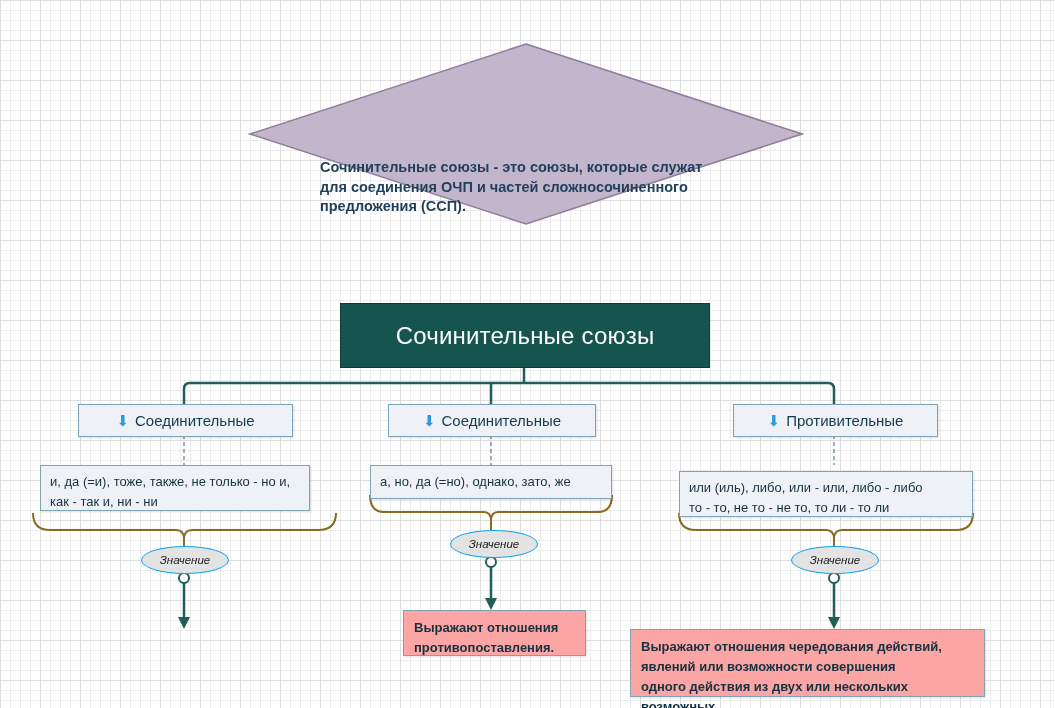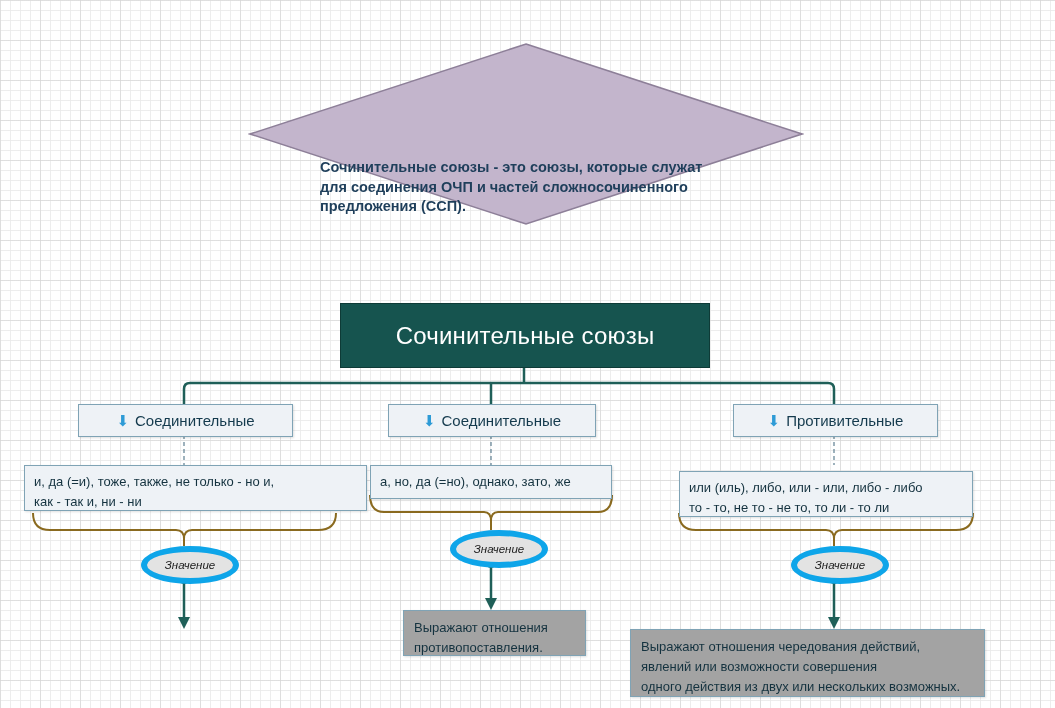--- a/index.html
+++ b/index.html
@@ -109,54 +109,55 @@
     position: absolute;
     background: #eef2f6;
     border: 1px solid #7fa3b5;
     font-size: 13px;
     color: #14323f;
     line-height: 1.5;
     padding: 6px 9px;
     box-sizing: border-box;
     box-shadow: 1px 1px 2px rgba(0,0,0,0.12);
   }
-  #ex-1 { left: 24px;  top: 465px; width: 343px; height: 46px; }
+  #ex-1 { left: 40px;  top: 465px; width: 270px; height: 46px; }
   #ex-2 { left: 370px; top: 465px; width: 242px; height: 34px; }
   #ex-3 { left: 679px; top: 471px; width: 294px; height: 46px; }
 
   
   .znach {
     position: absolute;
     width: 86px;
     height: 26px;
     border-radius: 50%;
     background: #e3e3e3;
-    border: 6px solid #0ea5e9;
+    border: 1px solid #0ea5e9;
     display: flex;
     align-items: center;
     justify-content: center;
     font-size: 11.5px;
     font-style: italic;
     color: #1c1c1c;
   }
   #zn-1 { left: 141px; top: 546px; }
   #zn-2 { left: 450px; top: 530px; }
   #zn-3 { left: 791px; top: 546px; }
 
   
   .concl-box {
     position: absolute;
-    background: #a3a3a3;
+    background: #fca5a5;
     border: 1px solid #7fa3b5;
     font-size: 13px;
     color: #14323f;
     line-height: 1.55;
     padding: 7px 10px;
     box-sizing: border-box;
     box-shadow: 1px 1px 2px rgba(0,0,0,0.12);
+    font-weight: bold;
   }
   #concl-1 { left: 18px;  top: 629px; width: 337px; height: 68px; }
   #concl-2 { left: 403px; top: 610px; width: 183px; height: 46px; }
   #concl-3 { left: 630px; top: 629px; width: 355px; height: 68px; }
 </style>
 </head>
 <body>
 
 <div id="canvas">
 

